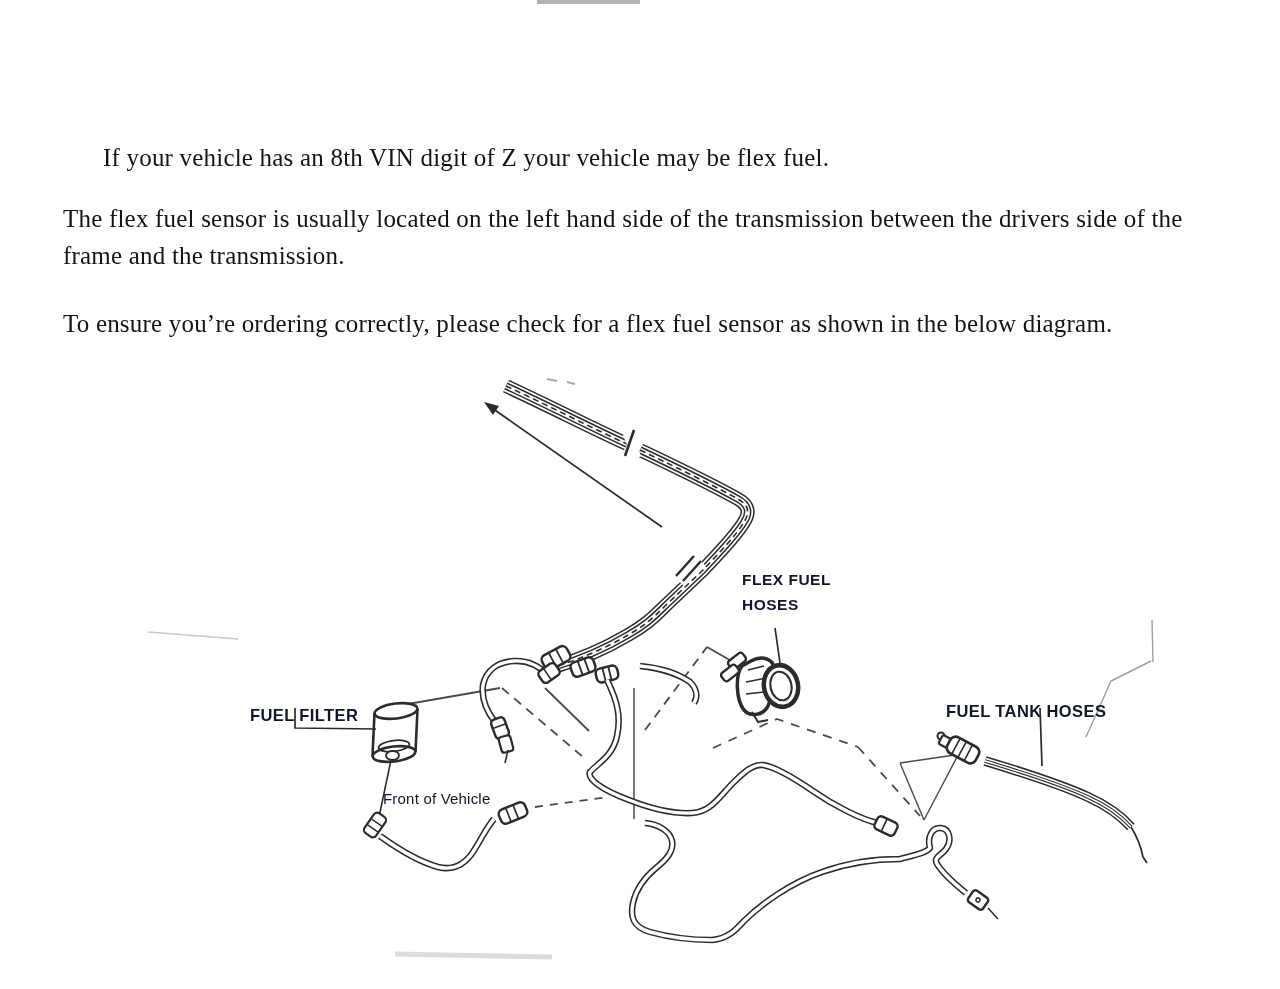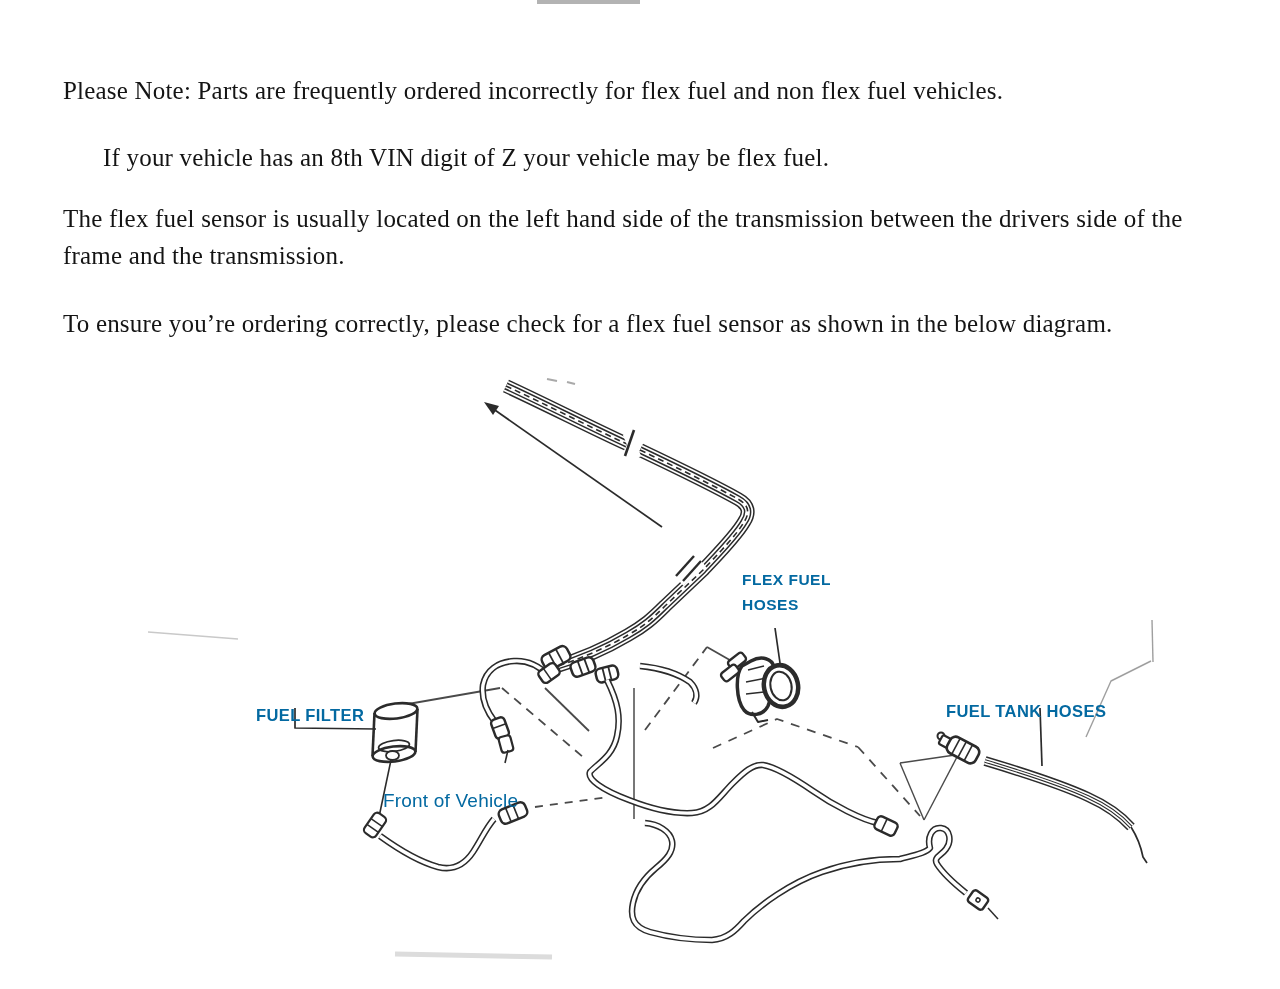--- a/index.html
+++ b/index.html
@@ -6,33 +6,32 @@
   .page{position:relative;width:1280px;height:989px;background:#fff;overflow:hidden;
         font-family:"Liberation Serif", serif;color:#141414;}
   .top-bar{position:absolute;left:537px;top:0;width:103px;height:4px;background:#b3b3b3;}
   .para{position:absolute;left:63px;font-size:25px;line-height:37px;letter-spacing:0.2px;color:#141414;}
   .p1{top:72px;width:1180px;}
   .p2{top:139px;width:1180px;margin-left:40px;}
   .p3{top:200px;width:1165px;}
   .p4{top:305px;width:1210px;}
   .diagram{position:absolute;left:0;top:370px;width:1280px;height:619px;}
   .diagram svg{position:absolute;left:0;top:0;}
-  .dlabel{position:absolute;font-family:"Liberation Sans", sans-serif;color:#0369a1;}
-  .lbl-fov{left:383px;top:420px;font-size:19px;font-weight:500;letter-spacing:0.2px;}
+  .dlabel{position:absolute;font-family:"Liberation Sans", sans-serif;color:#0f172a;}
+  .lbl-fov{left:383px;top:420px;font-size:15px;font-weight:500;letter-spacing:0.2px;}
   .lbl-sensor{left:742px;top:567px;font-size:15.5px;font-weight:600;line-height:25px;letter-spacing:0.5px;}
   .lbl-filter{left:250px;top:706px;font-size:16.5px;font-weight:600;letter-spacing:0.4px;}
   .lbl-tank{left:946px;top:684px;font-size:16.5px;font-weight:600;letter-spacing:0.4px;}
 </style>
 </head>
 <body>
 
 <div class="page">
   <div class="top-bar"></div>
 
-  <div class="para p1">Please Note: Parts are frequently ordered incorrectly for flex fuel and non flex fuel vehicles.</div>
   <div class="para p2">If your vehicle has an 8th VIN digit of Z your vehicle may be flex fuel.</div>
   <div class="para p4">To ensure you’re ordering correctly, please check for a flex fuel sensor as shown in the below diagram.</div>
   <div class="para p3">The flex fuel sensor is usually located on the left hand side of the transmission between the drivers side of the frame and the transmission.</div>
 
   <div class="diagram">
     <svg width="1280" height="619" viewBox="0 0 1280 619">
       <g fill="none" stroke-linecap="butt" stroke-linejoin="round" stroke="#2b2b2b">
 
         <g stroke="#c9c9c9">
           <line x1="148" y1="262" x2="238" y2="269" stroke-width="1.4"></line>
@@ -204,16 +203,16 @@
           <line x1="1040" y1="338" x2="1042" y2="396"></line>
         </g>
       </g>
     </svg>
 
     <div class="dlabel lbl-fov">Front of Vehicle</div>
     <div class="dlabel lbl-sensor" style="top:197px;left:742px;position:absolute;">
       <div>FLEX FUEL</div>
       <div>HOSES</div>
     </div>
-    <div class="dlabel lbl-filter" style="top:336px;left:250px;position:absolute;margin-left:6px;">FUEL FILTER</div>
+    <div class="dlabel lbl-filter" style="top:336px;left:250px;position:absolute;">FUEL FILTER</div>
     <div class="dlabel lbl-tank" style="top:332px;left:946px;position:absolute;">FUEL TANK HOSES</div>
   </div>
 </div>
 
 </body></html>

